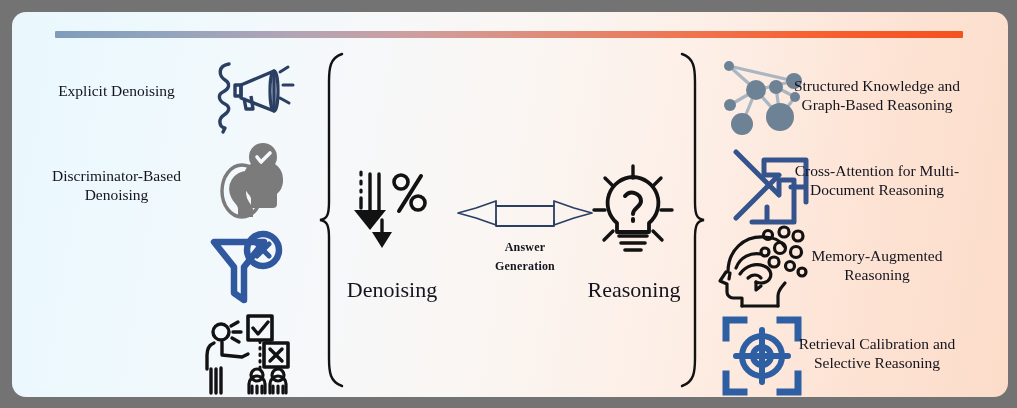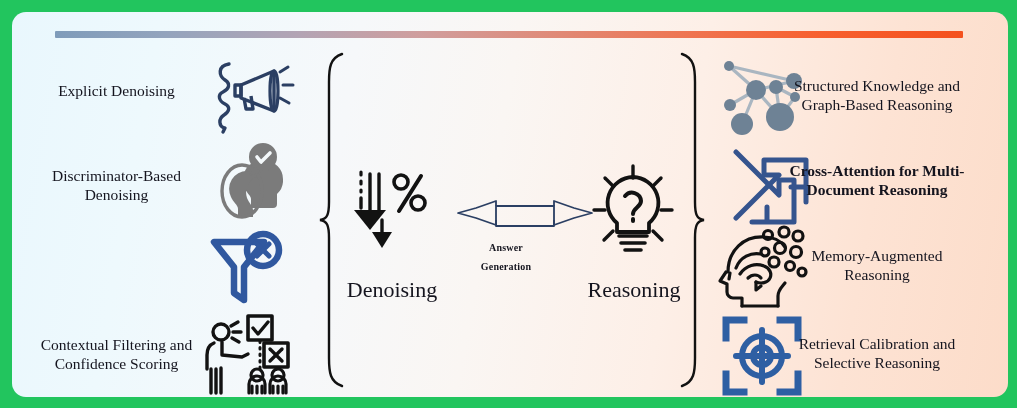--- a/index.html
+++ b/index.html
@@ -1,19 +1,19 @@
 <!DOCTYPE html>
 <html><head>
 <meta charset="utf-8">
 <style>
   html,body{margin:0;padding:0;background:#ffffff;}
   body{width:1017px;height:408px;overflow:hidden;font-family:"Liberation Serif",serif;}
 
   #canvas{
-    position:relative;width:1017px;height:408px;background:#22c55e;
+    position:relative;width:1017px;height:408px;background:#737373;
   }
 
   
   #card{
     position:absolute;left:12px;top:12px;width:996px;height:385px;
     border-radius:14px;
     background:linear-gradient(100deg,#e9f7fd 0%,#eef9fd 14%,#f6f8fa 33%,#faf6f3 48%,#fdefe7 66%,#fde3d4 84%,#fcdcc9 100%);
   }
 
   
@@ -28,39 +28,38 @@
     font-family:"Liberation Serif",serif;font-size:15.5px;line-height:19px;
   }
   .lbl-left{width:205px;left:14px;}
   .lbl-right{width:200px;left:777px;}
 
   .stage-name{
     position:absolute;text-align:center;color:#14141e;
     font-family:"Liberation Serif",serif;font-size:22px;line-height:24px;
   }
   .ag-text{
-    position:absolute;left:436px;top:238px;width:140px;text-align:center;
-    font-family:"Liberation Serif",serif;font-weight:bold;font-size:10px;line-height:19px;
+    position:absolute;left:455px;top:238px;width:140px;text-align:center;
+    font-family:"Liberation Serif",serif;font-weight:bold;font-size:12px;line-height:19px;
     color:#14141e;letter-spacing:.2px;
   }
 
   .icn{position:absolute;}
   svg{display:block;overflow:visible;}
 </style>
 </head>
 <body>
 
 <div id="canvas">
 
   <div id="card"></div>
   <div id="topbar"></div>
 
   <div class="lbl lbl-left" style="top:81px;">Explicit Denoising</div>
   <div class="lbl lbl-left" style="top:166px;">Discriminator-Based<br>Denoising</div>
-  <div class="lbl lbl-left" style="top:335px;">Contextual Filtering and<br>Confidence Scoring</div>
 
   <div class="icn" style="left:199px;top:56px;">
     <svg width="96" height="80" viewBox="0 0 96 80">
       <g fill="none" stroke="#2b3f63" stroke-width="3.4" stroke-linecap="round" stroke-linejoin="round">
         <path d="M30 8 C18 10 20 20 26 24 C32 28 30 33 24 36 C18 39 20 45 26 48 C32 51 30 56 25 59 C19 63 20 70 25 72"></path>
         <path d="M26 72 l-2 4"></path>
       </g>
       <g fill="none" stroke="#2b3f63" stroke-width="3.4" stroke-linejoin="round">
         <path d="M42 40 l0 -11 l33 -14 l0 40 l-33 -13 z"></path>
         <path d="M42 29 l0 11 l-6 0 l0 -11 z"></path>
@@ -283,17 +282,17 @@
         <circle cx="40" cy="40" r="9"></circle>
       </g>
       <g stroke="#2e5fa3" stroke-width="6" stroke-linecap="round">
         <path d="M40 14 l0 52"></path>
         <path d="M14 40 l52 0"></path>
       </g>
     </svg>
   </div>
 
   <div class="lbl lbl-right" style="top:76px;">Structured Knowledge and<br>Graph-Based Reasoning</div>
-  <div class="lbl lbl-right" style="top:161px;font-weight:bold;">Cross-Attention for Multi-<br>Document Reasoning</div>
+  <div class="lbl lbl-right" style="top:161px;">Cross-Attention for Multi-<br>Document Reasoning</div>
   <div class="lbl lbl-right" style="top:246px;">Memory-Augmented<br>Reasoning</div>
   <div class="lbl lbl-right" style="top:334px;font-family:Liberation Serif, serif;">Retrieval Calibration and<br>Selective Reasoning</div>
 
 </div>
 
 </body></html>

